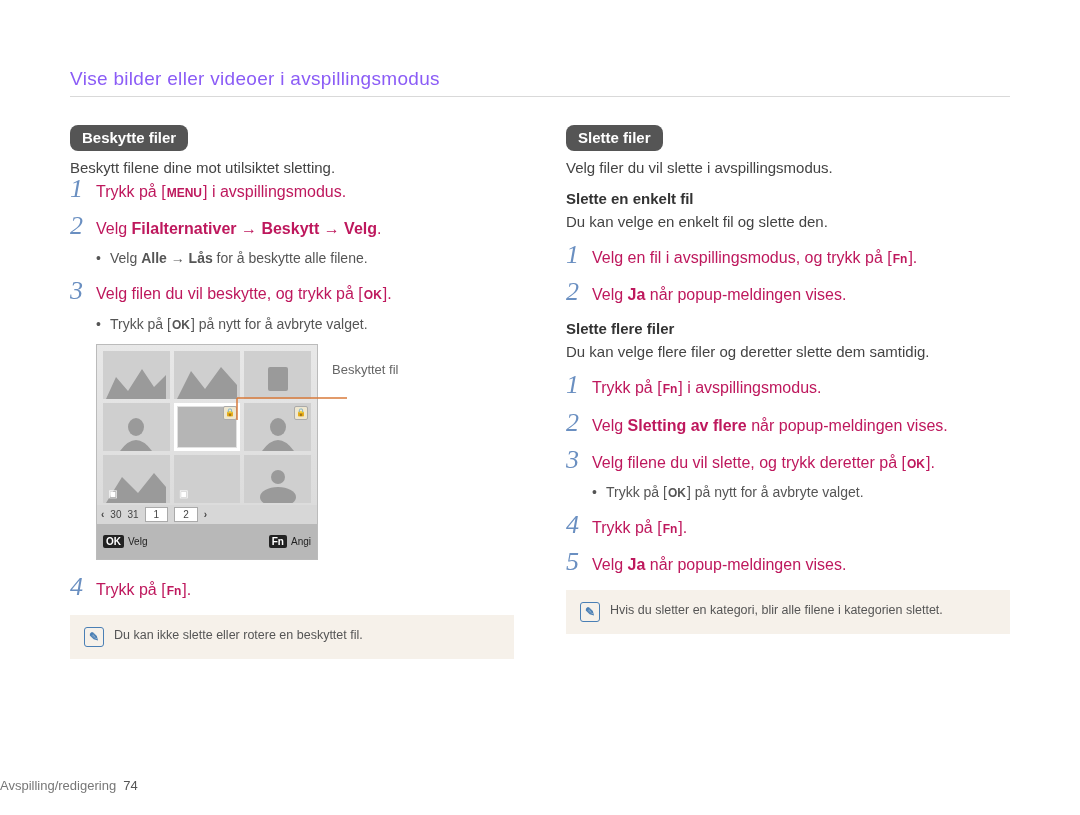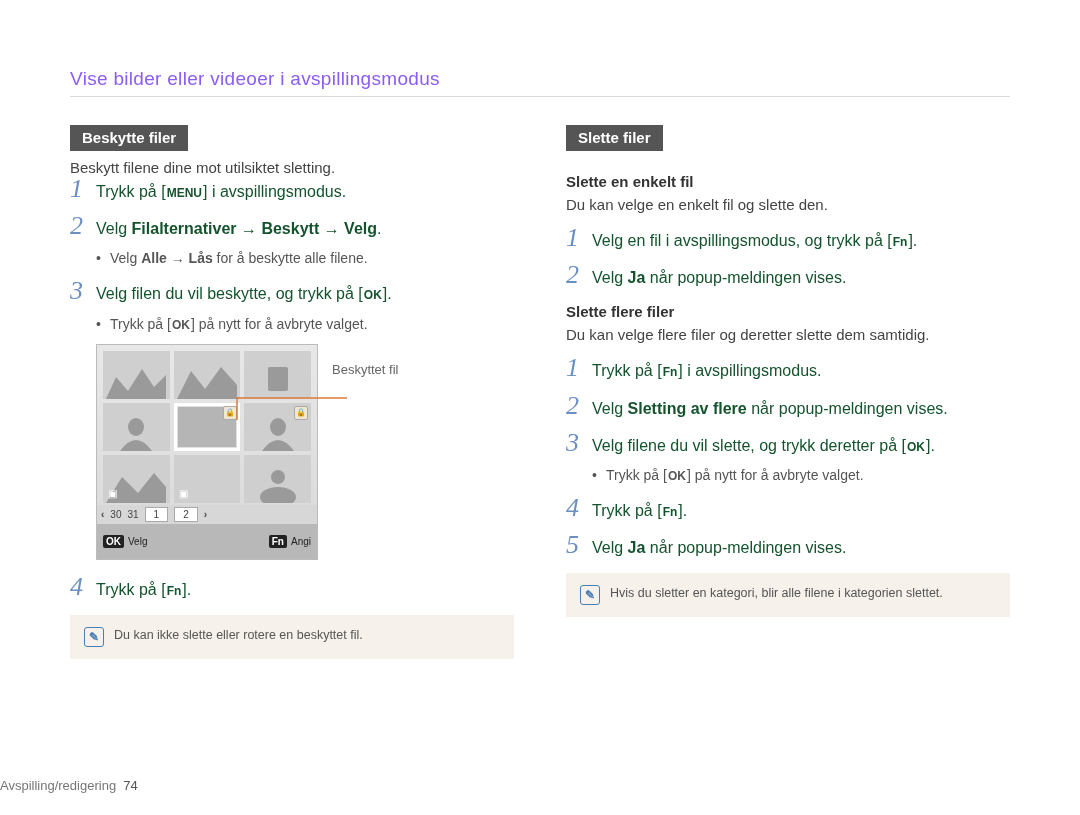--- a/index.html
+++ b/index.html
@@ -20,38 +20,38 @@
     margin-bottom: 6px;
   }
   .rule { border: none; border-top: 1px solid #d9d9d9; margin-bottom: 28px; }
   .columns { display: flex; gap: 52px; }
   .col { flex: 1; }
   .pill {
     display: inline-block;
     background: #555;
     color: #fff;
     padding: 4px 12px 5px 12px;
-    border-radius: 0;
+    border-radius: 8px;
     font-size: 15px;
     font-weight: 600;
     margin-bottom: 8px;
   }
   .lead { font-size: 15px; color: #444; }
   .steps { list-style: none; }
   .step { display: flex; margin-bottom: 10px; align-items: baseline; }
   .step-num {
     font-family: Georgia, 'Times New Roman', serif;
     font-style: italic;
     font-size: 26px;
     color: #6a8fc1;
     width: 26px;
     flex-shrink: 0;
     line-height: 1;
   }
-  .step-body { font-size: 16px; color: #14532d; line-height: 1.45; flex: 1; }
+  .step-body { font-size: 16px; color: #be185d; line-height: 1.45; flex: 1; }
   .step-body b { font-weight: 700; }
   .sub-bullet { display: flex; margin: 4px 0 12px 26px; font-size: 14px; color: #555; }
   .sub-bullet .dot { width: 14px; flex-shrink: 0; }
   .iconbox {
     display: inline-block;
     font-family: Arial, sans-serif;
     font-weight: 800;
     font-size: 12px;
     vertical-align: baseline;
     padding: 0 1px;
@@ -272,20 +272,21 @@
     </ol>
 
     <div class="note">
       <div class="note-icon">✎</div>
       <div class="note-text">Du kan ikke slette eller rotere en beskyttet fil.</div>
     </div>
   </div>
 
   <div class="col">
     <div class="pill">Slette filer</div>
+    <div class="lead">Velg filer du vil slette i avspillingsmodus.</div>
 
     <div class="sub-heading">Slette en enkelt fil</div>
     <div class="lead" style="margin-bottom:12px">Du kan velge en enkelt fil og slette den.</div>
 
     <ol class="steps">
       <li class="step">
         <span class="step-num">1</span>
         <span class="step-body">
           <span>Velg en fil i avspillingsmodus, og trykk på [</span><span class="iconbox">Fn</span><span>].</span>
         </span>

